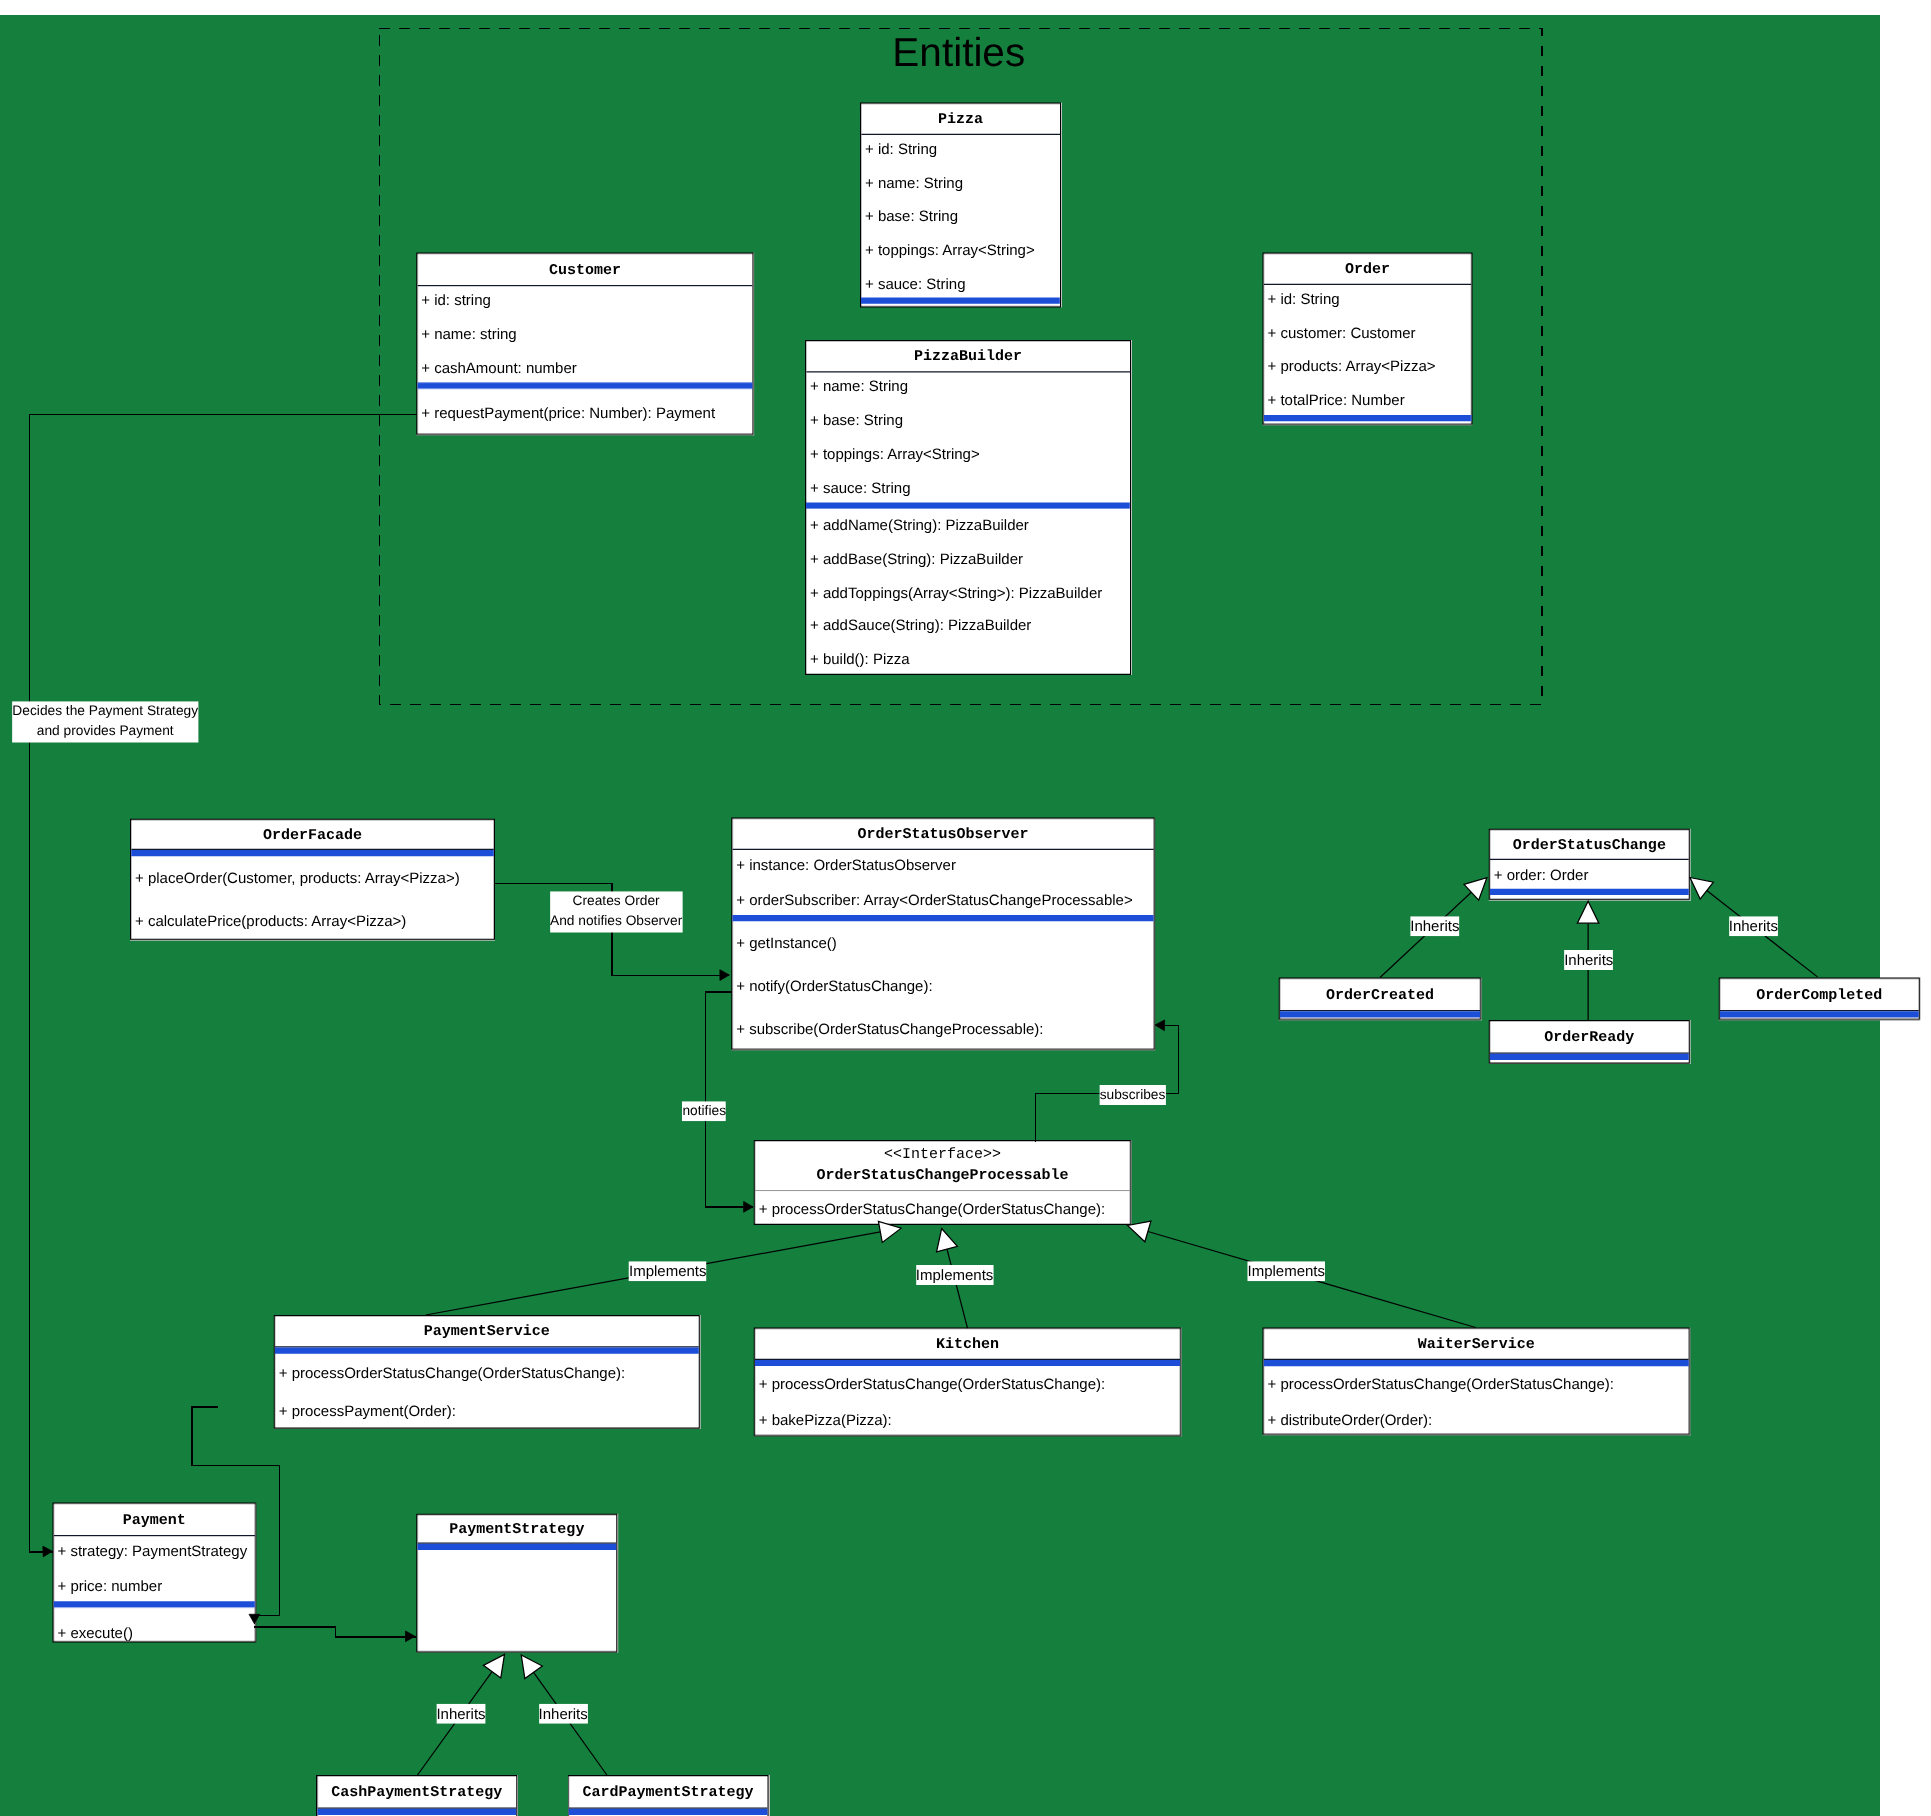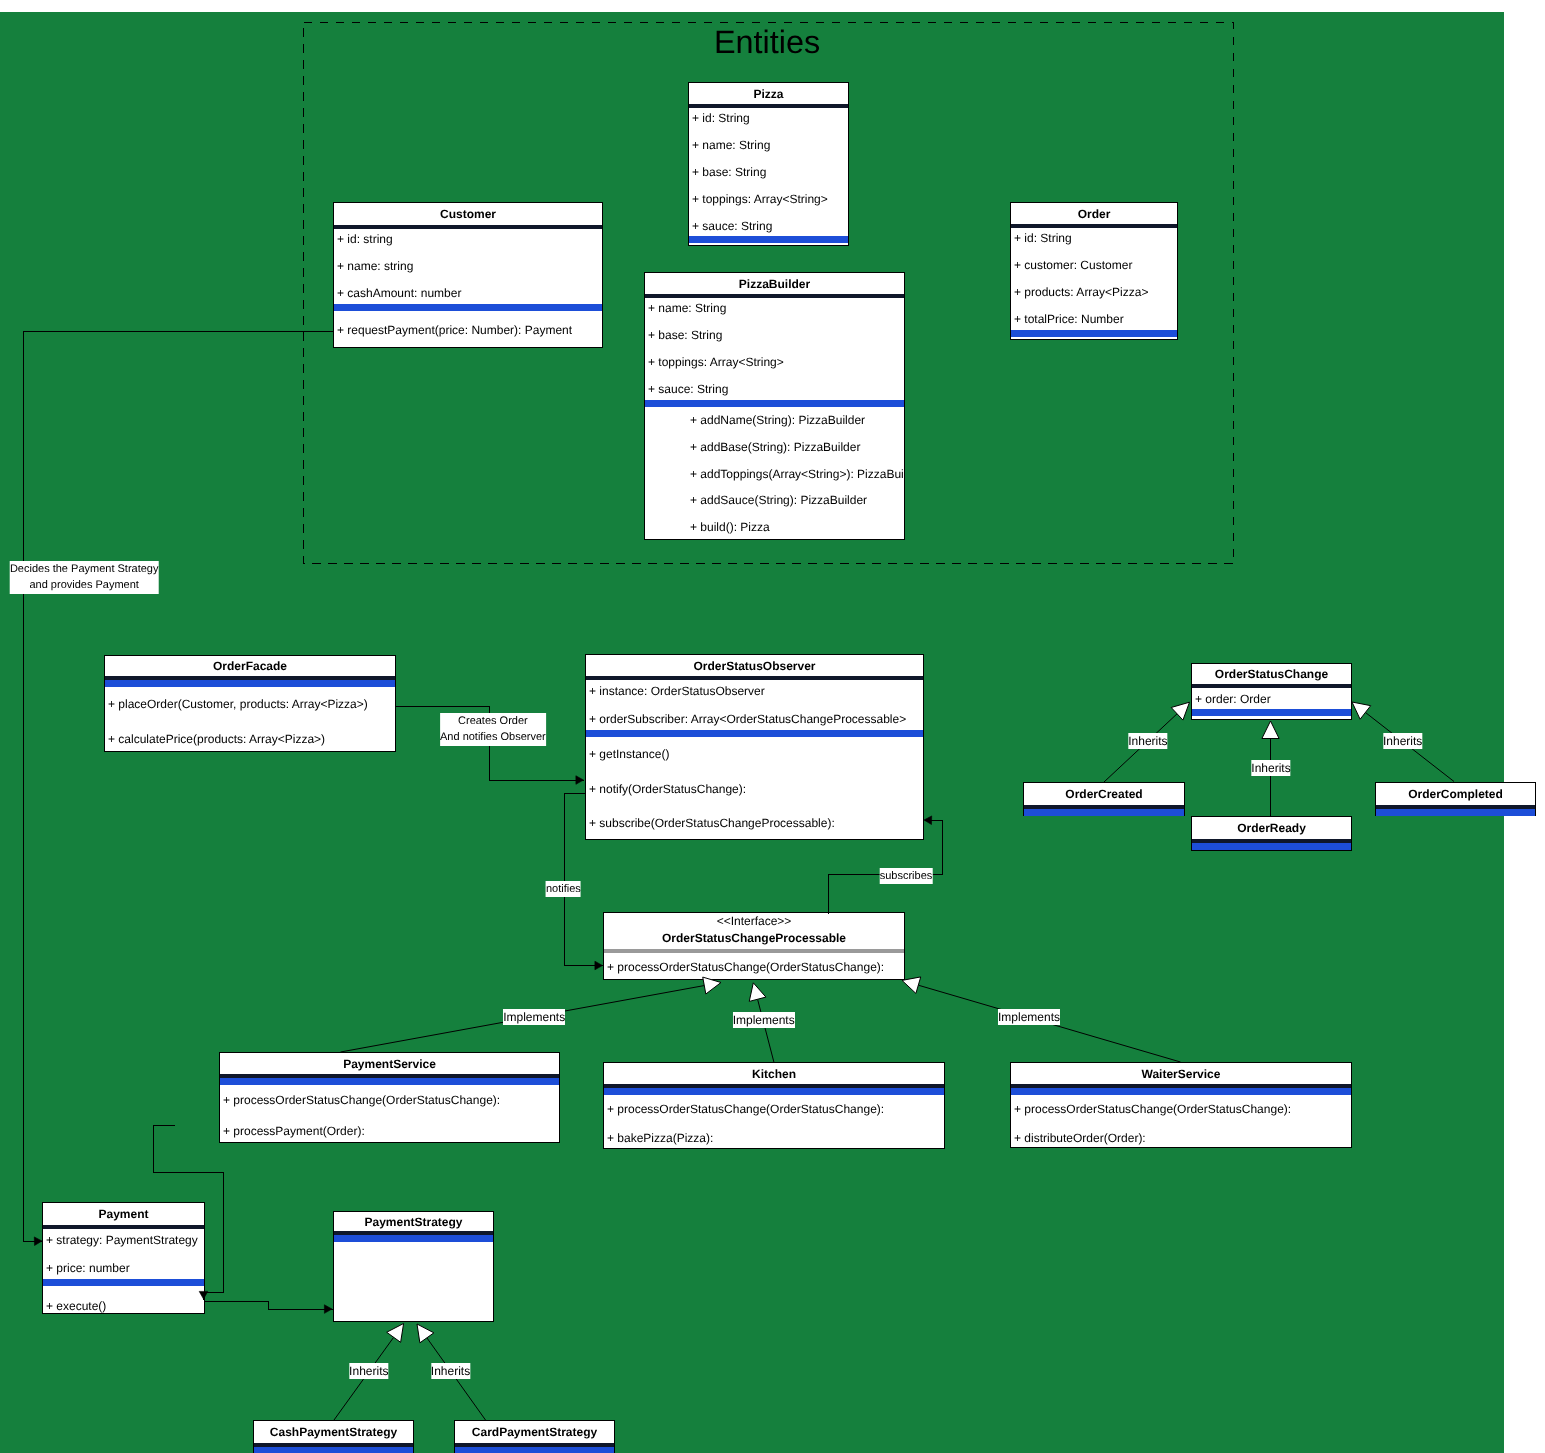--- a/index.html
+++ b/index.html
@@ -7,26 +7,26 @@
   body{width:1545px;height:1453px;position:relative;overflow:hidden;
        font-family:"Liberation Sans",sans-serif;color:#000000;
        -webkit-font-smoothing:antialiased;text-rendering:geometricPrecision;}
   #stage{position:absolute;left:0;top:12px;width:1504px;height:1453px;background:#15803d;}
   .cls,.elabel,.group-title,.cls-title,.row,.sec{transform:translateZ(0);}
   #edges{position:absolute;left:0;top:0;width:1545px;height:1453px;overflow:visible;}
   .group-box{position:absolute;left:0;top:0;overflow:visible;}
   .group-title{position:absolute;font-size:32.4px;line-height:34px;text-align:center;color:#000;white-space:nowrap;}
   .cls{position:absolute;box-sizing:border-box;border:1px solid #000;background:#fff;}
   .cls-title{box-sizing:border-box;text-align:center;font-weight:bold;font-size:12px;
-             border-bottom:4px solid #0f172a;display:flex;flex-direction:column;
-             align-items:center;justify-content:center;}
+             border-bottom:1px solid #0f172a;display:flex;flex-direction:column;
+             align-items:center;justify-content:center;font-family:Liberation Mono, monospace;}
   .cls-title.iface{border-bottom-color:#9a9a9a;}
   .cls-title .st{font-weight:normal;font-size:12px;line-height:16px;position:relative;top:-2px;}
   .cls-title .nm{font-weight:bold;font-size:12px;line-height:16px;position:relative;top:-1px;}
-  .sec{box-sizing:border-box;border-bottom:7px solid #1d4ed8;overflow:hidden;
+  .sec{box-sizing:border-box;border-bottom:5px solid #1d4ed8;overflow:hidden;
        display:flex;flex-direction:column;justify-content:center;}
   .sec.last{border-bottom:none;}
   .row{font-size:12px;white-space:nowrap;padding-left:3px;}
   .elabel{position:absolute;font-size:12px;line-height:16.5px;white-space:nowrap;color:#000;
           transform:translateX(-50%) translateZ(0);text-align:center;background:#ffffff;z-index:5;}
 </style>
 </head>
 <body>
 
 <div id="stage">
@@ -69,21 +69,21 @@
   </div>
 </div>
 <div class="cls" style="left:644px;top:260px;width:261px;height:268px;">
   <div class="cls-title" style="height:25px;">PizzaBuilder</div>
   <div class="sec" style="height:109px;">
     <div class="row" style="line-height:27.25px;height:27.25px;">+ name: String</div>
     <div class="row" style="line-height:27.25px;height:27.25px;">+ base: String</div>
     <div class="row" style="line-height:27.25px;height:27.25px;">+ toppings: Array&lt;String&gt;</div>
     <div class="row" style="line-height:27.25px;height:27.25px;">+ sauce: String</div>
   </div>
-  <div class="sec last" style="height:134px;margin-left:42px;">
+  <div class="sec last" style="height:134px;">
     <div class="row" style="line-height:26.80px;height:26.80px;">+ addName(String): PizzaBuilder</div>
     <div class="row" style="line-height:26.80px;height:26.80px;">+ addBase(String): PizzaBuilder</div>
     <div class="row" style="line-height:26.80px;height:26.80px;">+ addToppings(Array&lt;String&gt;): PizzaBuilder</div>
     <div class="row" style="line-height:26.80px;height:26.80px;">+ addSauce(String): PizzaBuilder</div>
     <div class="row" style="line-height:26.80px;height:26.80px;">+ build(): Pizza</div>
   </div>
 </div>
 <div class="cls" style="left:104px;top:643px;width:292px;height:97px;">
   <div class="cls-title" style="height:24px;">OrderFacade</div>
   <div class="sec" style="height:4px;">

